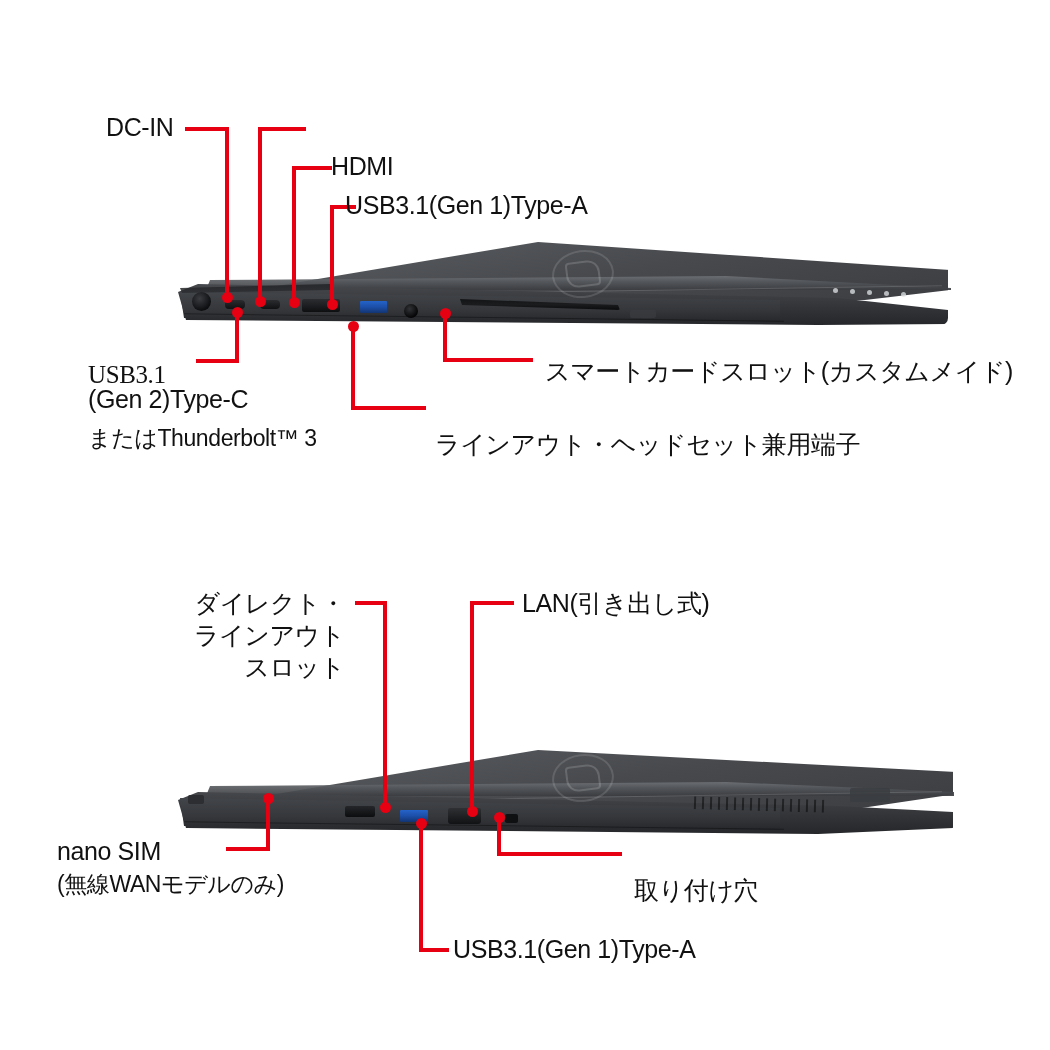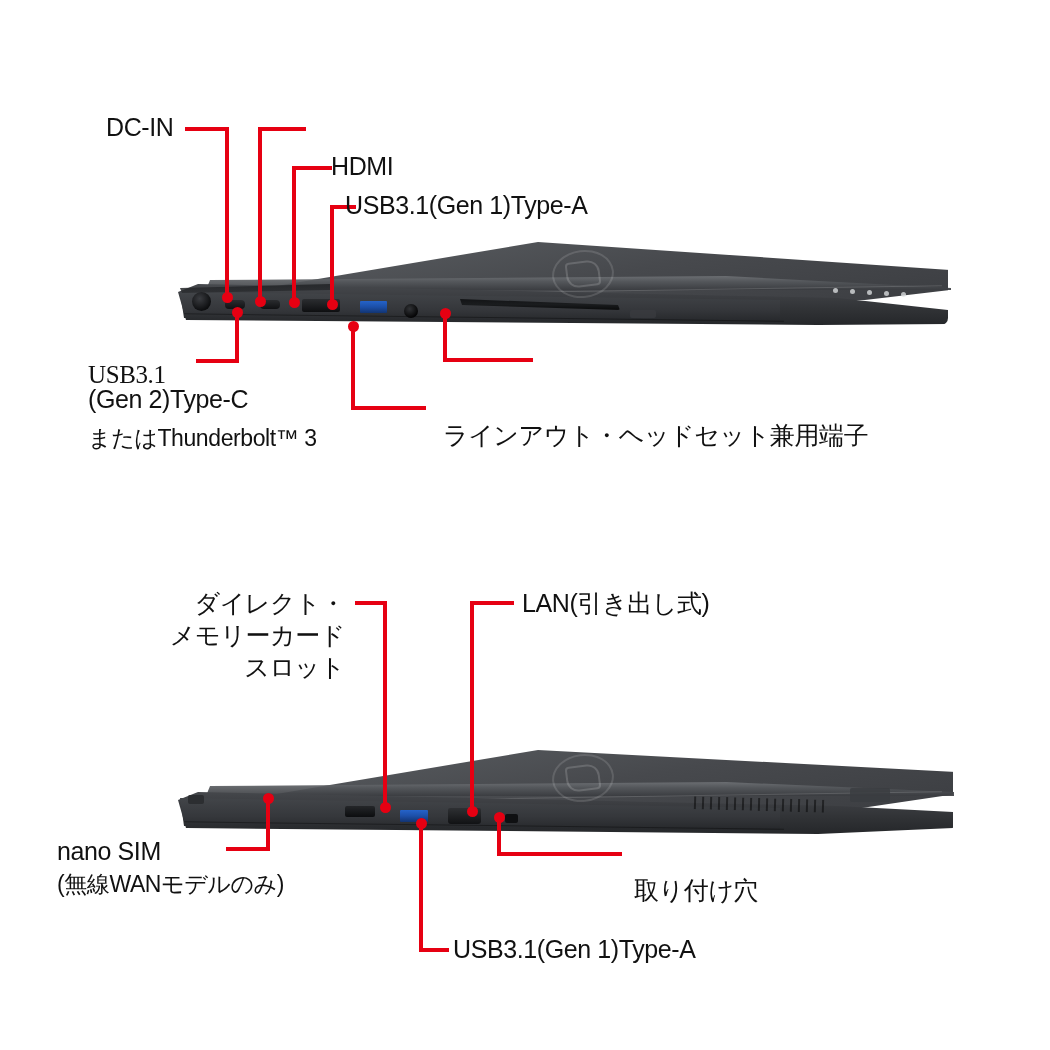--- a/index.html
+++ b/index.html
@@ -162,21 +162,22 @@
   <div class="ln h" style="left:443px;top:358px;width:90px;"></div>
 
   <div class="lbl" style="left:106px;top:112px;">DC-IN</div>
   <div class="lbl" style="left:331px;top:151px;">HDMI</div>
   <div class="lbl" style="left:345px;top:190px;">USB3.1(Gen 1)Type-A</div>
 
   <div class="lbl" style="left:88px;top:360px;font-family:Liberation Serif, serif;">USB3.1</div>
   <div class="lbl" style="left:88px;top:384px;">(Gen 2)Type-C</div>
   <div class="lbl small" style="left:88px;top:424px;">またはThunderbolt™ 3</div>
 
-  <div class="lbl" style="left:435px;top:420px;margin-left:8px;">ラインアウト・ヘッドセット兼用端子</div>
+  <div class="lbl" style="left:545px;top:356px;">スマートカードスロット(カスタムメイド)</div>
+  <div class="lbl" style="left:435px;top:429px;">ラインアウト・ヘッドセット兼用端子</div>
 
   <div class="laptop" style="left:160px;top:740px;width:800px;height:115px;">
 
     <div class="lid" style="left:48px;top:6px;width:745px;height:62px;
                 clip-path:polygon(8px 58px, 330px 4px, 748px 26px, 748px 48px, 640px 64px, 14px 64px);"></div>
     <div class="lid-edge" style="left:46px;top:42px;width:748px;height:14px;
                 clip-path:polygon(0px 14px, 4px 4px, 520px 0px, 748px 10px, 748px 20px, 10px 24px);opacity:.92;"></div>
     <div class="seam" style="left:52px;top:57px;width:730px;transform:rotate(-0.9deg);"></div>
 
     <div class="base" style="left:18px;top:46px;width:775px;height:48px;
@@ -229,21 +230,21 @@
 
   <div class="dot" style="left:494px;top:812px;"></div>
   <div class="ln v" style="left:497px;top:816px;height:40px;"></div>
   <div class="ln h" style="left:497px;top:852px;width:125px;"></div>
 
   <div class="dot" style="left:416px;top:818px;"></div>
   <div class="ln v" style="left:419px;top:822px;height:130px;"></div>
   <div class="ln h" style="left:419px;top:948px;width:30px;"></div>
 
   <div class="lbl r" style="left:40px;top:588px;width:305px;">ダイレクト・</div>
-  <div class="lbl r" style="left:40px;top:620px;width:305px;">メモリーカード</div>
+  <div class="lbl r" style="left:40px;top:620px;width:305px;">ラインアウト</div>
   <div class="lbl r" style="left:40px;top:652px;width:305px;">スロット</div>
 
   <div class="lbl" style="left:522px;top:588px;">LAN(引き出し式)</div>
 
   <div class="lbl" style="left:57px;top:836px;">nano SIM</div>
   <div class="lbl small" style="left:57px;top:870px;">(無線WANモデルのみ)</div>
 
   <div class="lbl" style="left:634px;top:875px;">取り付け穴</div>
 
   <div class="lbl" style="left:453px;top:934px;">USB3.1(Gen 1)Type-A</div>

